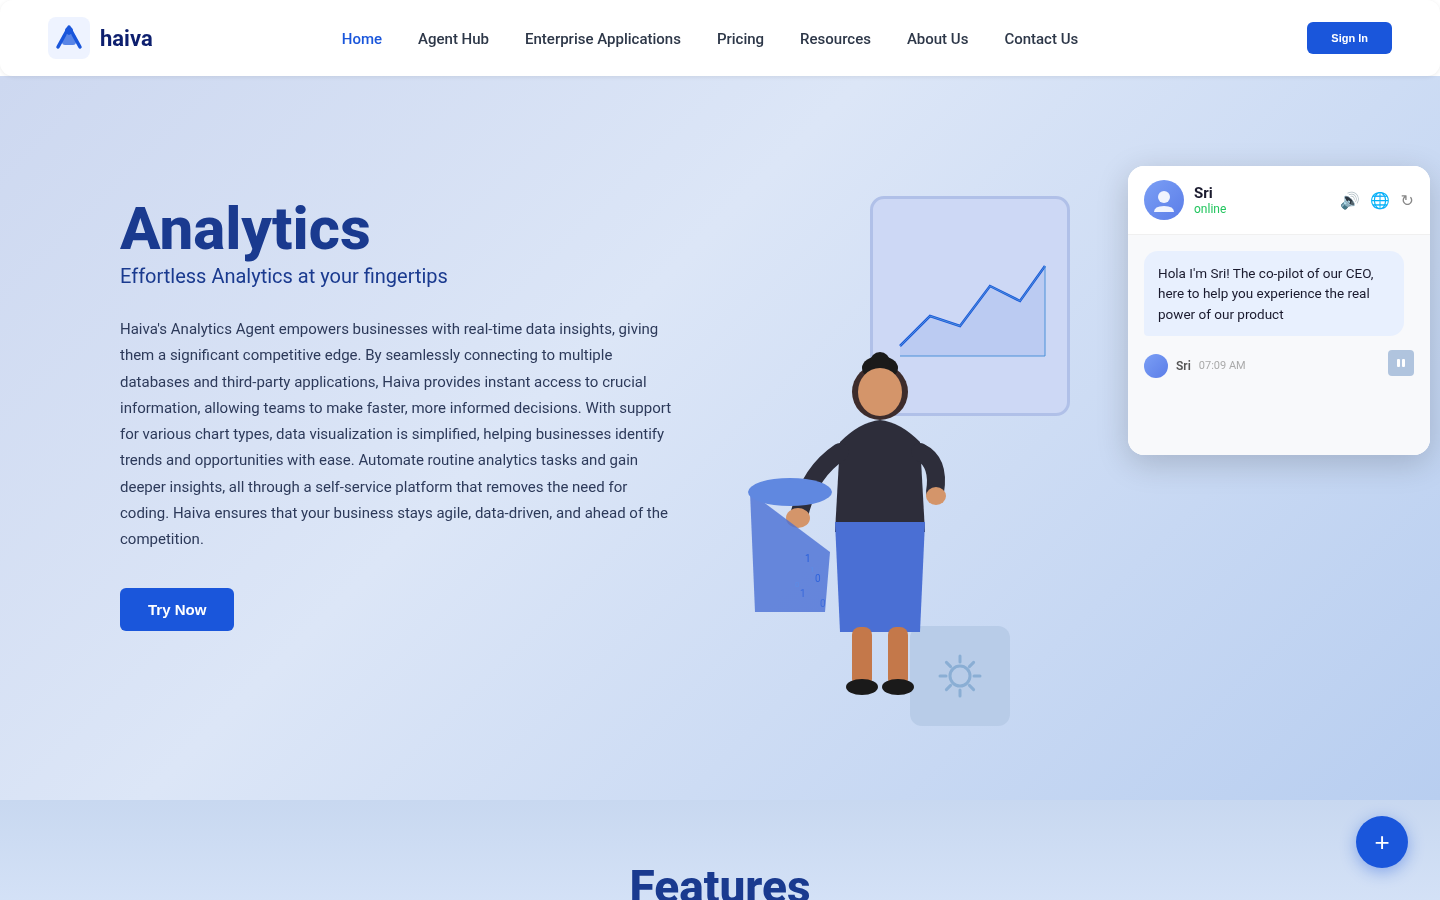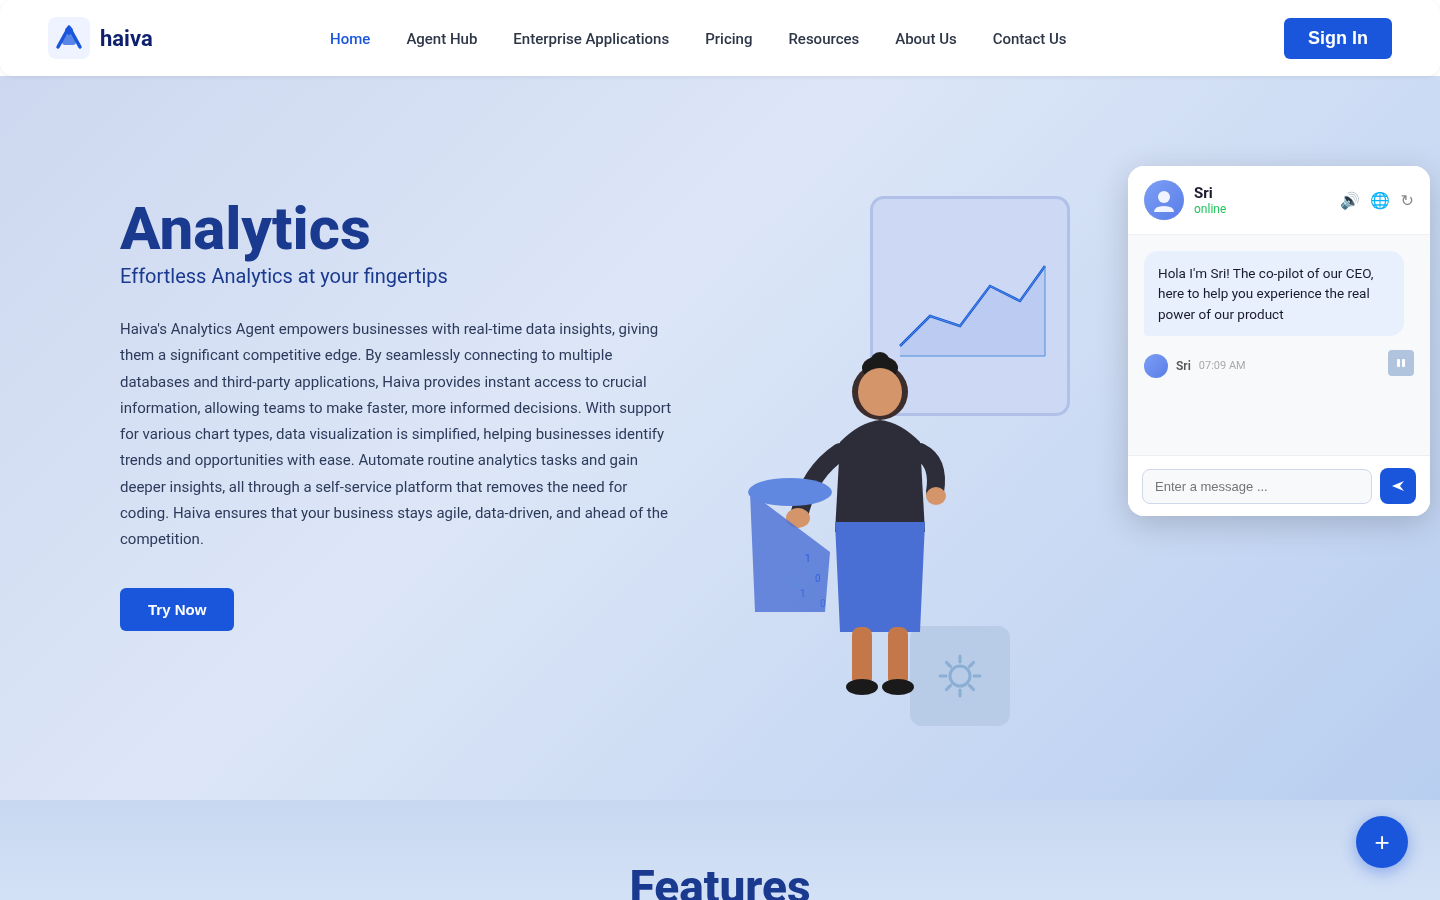--- a/index.html
+++ b/index.html
@@ -48,21 +48,21 @@
     }
     .nav-links a.active {
       color: #1a56db;
     }
     .signin-btn {
       background: #1a56db;
       color: #fff;
       border: none;
       padding: 10px 24px;
       border-radius: 6px;
-      font-size: 18px;
+      font-size: 11px;
       font-weight: 600;
       cursor: pointer;
       transition: background 0.2s;
       margin-left: 40px;
     }
 
     
     .hero {
       background: linear-gradient(135deg, #cdd8f0 0%, #dce6f7 40%, #b8cef0 100%);
       min-height: 724px;
@@ -460,28 +460,20 @@
           </div>
           <div class="chat-pause-icon">
             <svg width="12" height="12" viewBox="0 0 12 12">
                 <rect x="2" y="2" width="3" height="8" fill="#fff" rx="1"></rect>
                 <rect x="7" y="2" width="3" height="8" fill="#fff" rx="1"></rect>
               </svg>
           </div>
         </div>
       </div>
 
-      <div class="chat-input-area">
-        <input class="chat-input" type="text" placeholder="Enter a message ..." style="">
-        <button class="chat-send-btn">
-          <svg width="16" height="16" viewBox="0 0 16 16" fill="none">
-            <path d="M2 8 L14 3 L10 8 L14 13 Z" fill="#fff"></path>
-          </svg>
-        </button>
-      </div>
     </div>
   </div>
 </section>
 
 <section class="features-section">
   <h2 class="features-title">Features</h2>
 
 </section>
 
 <button class="fab-btn">

